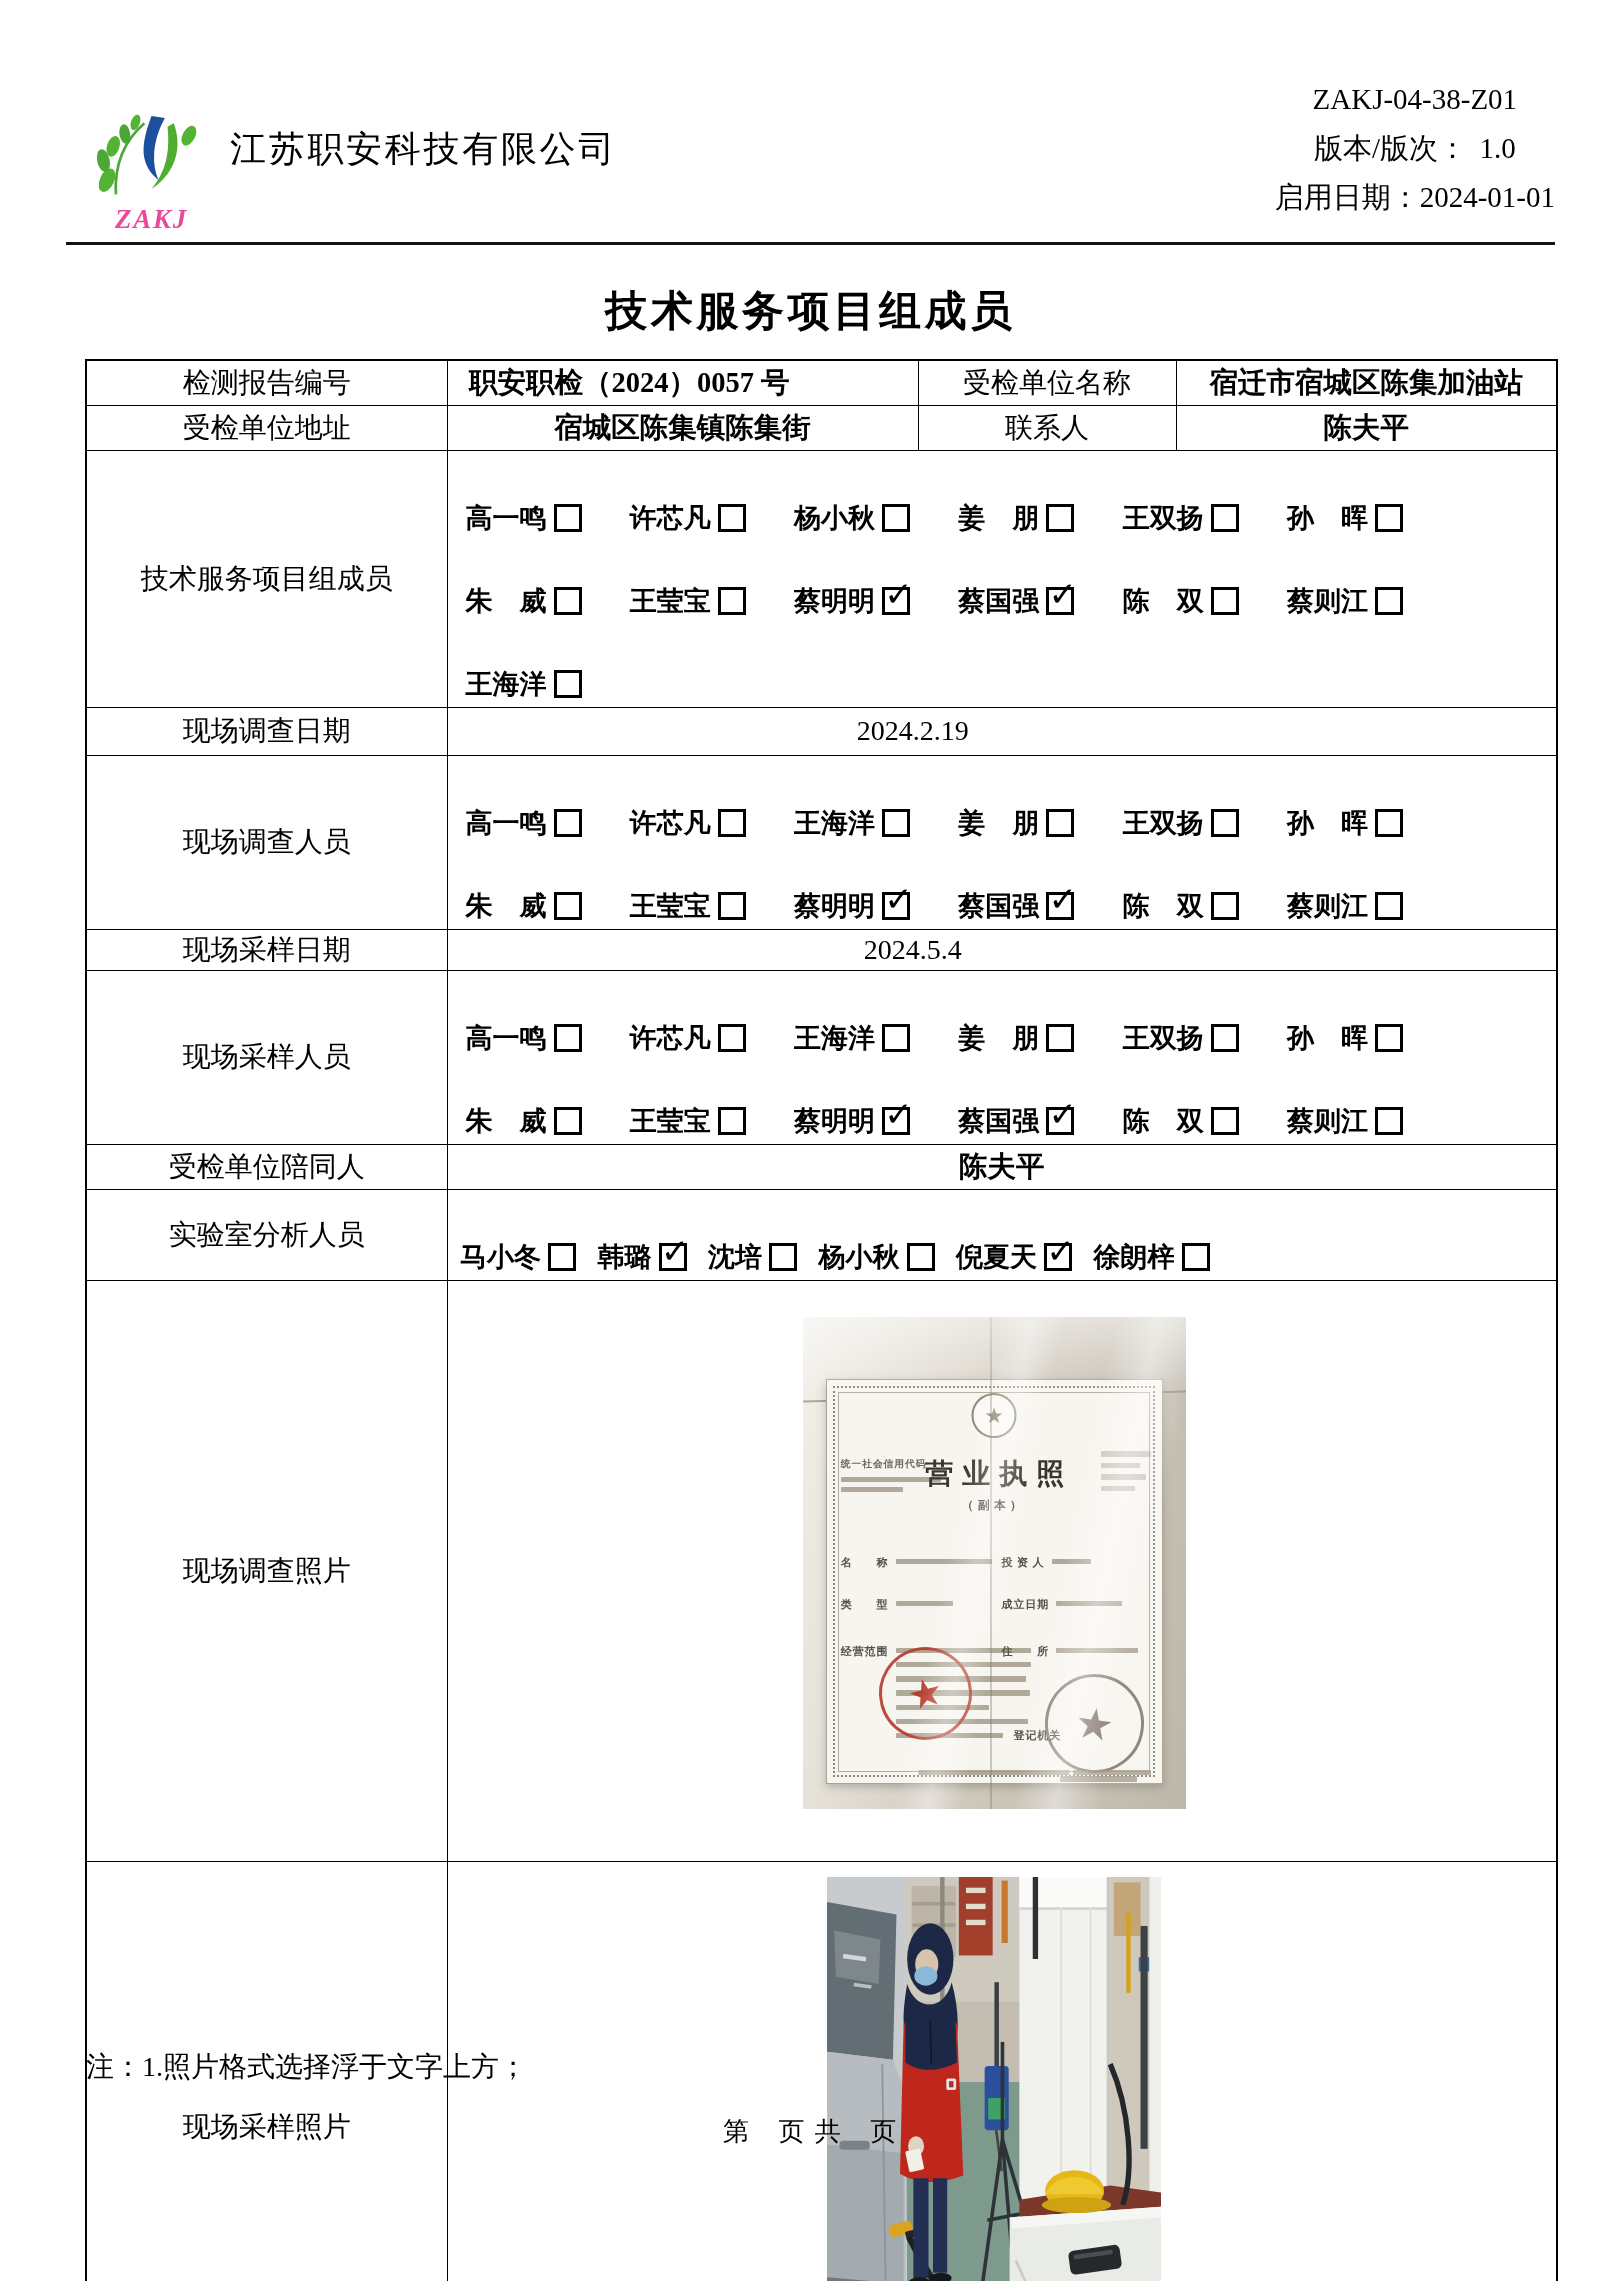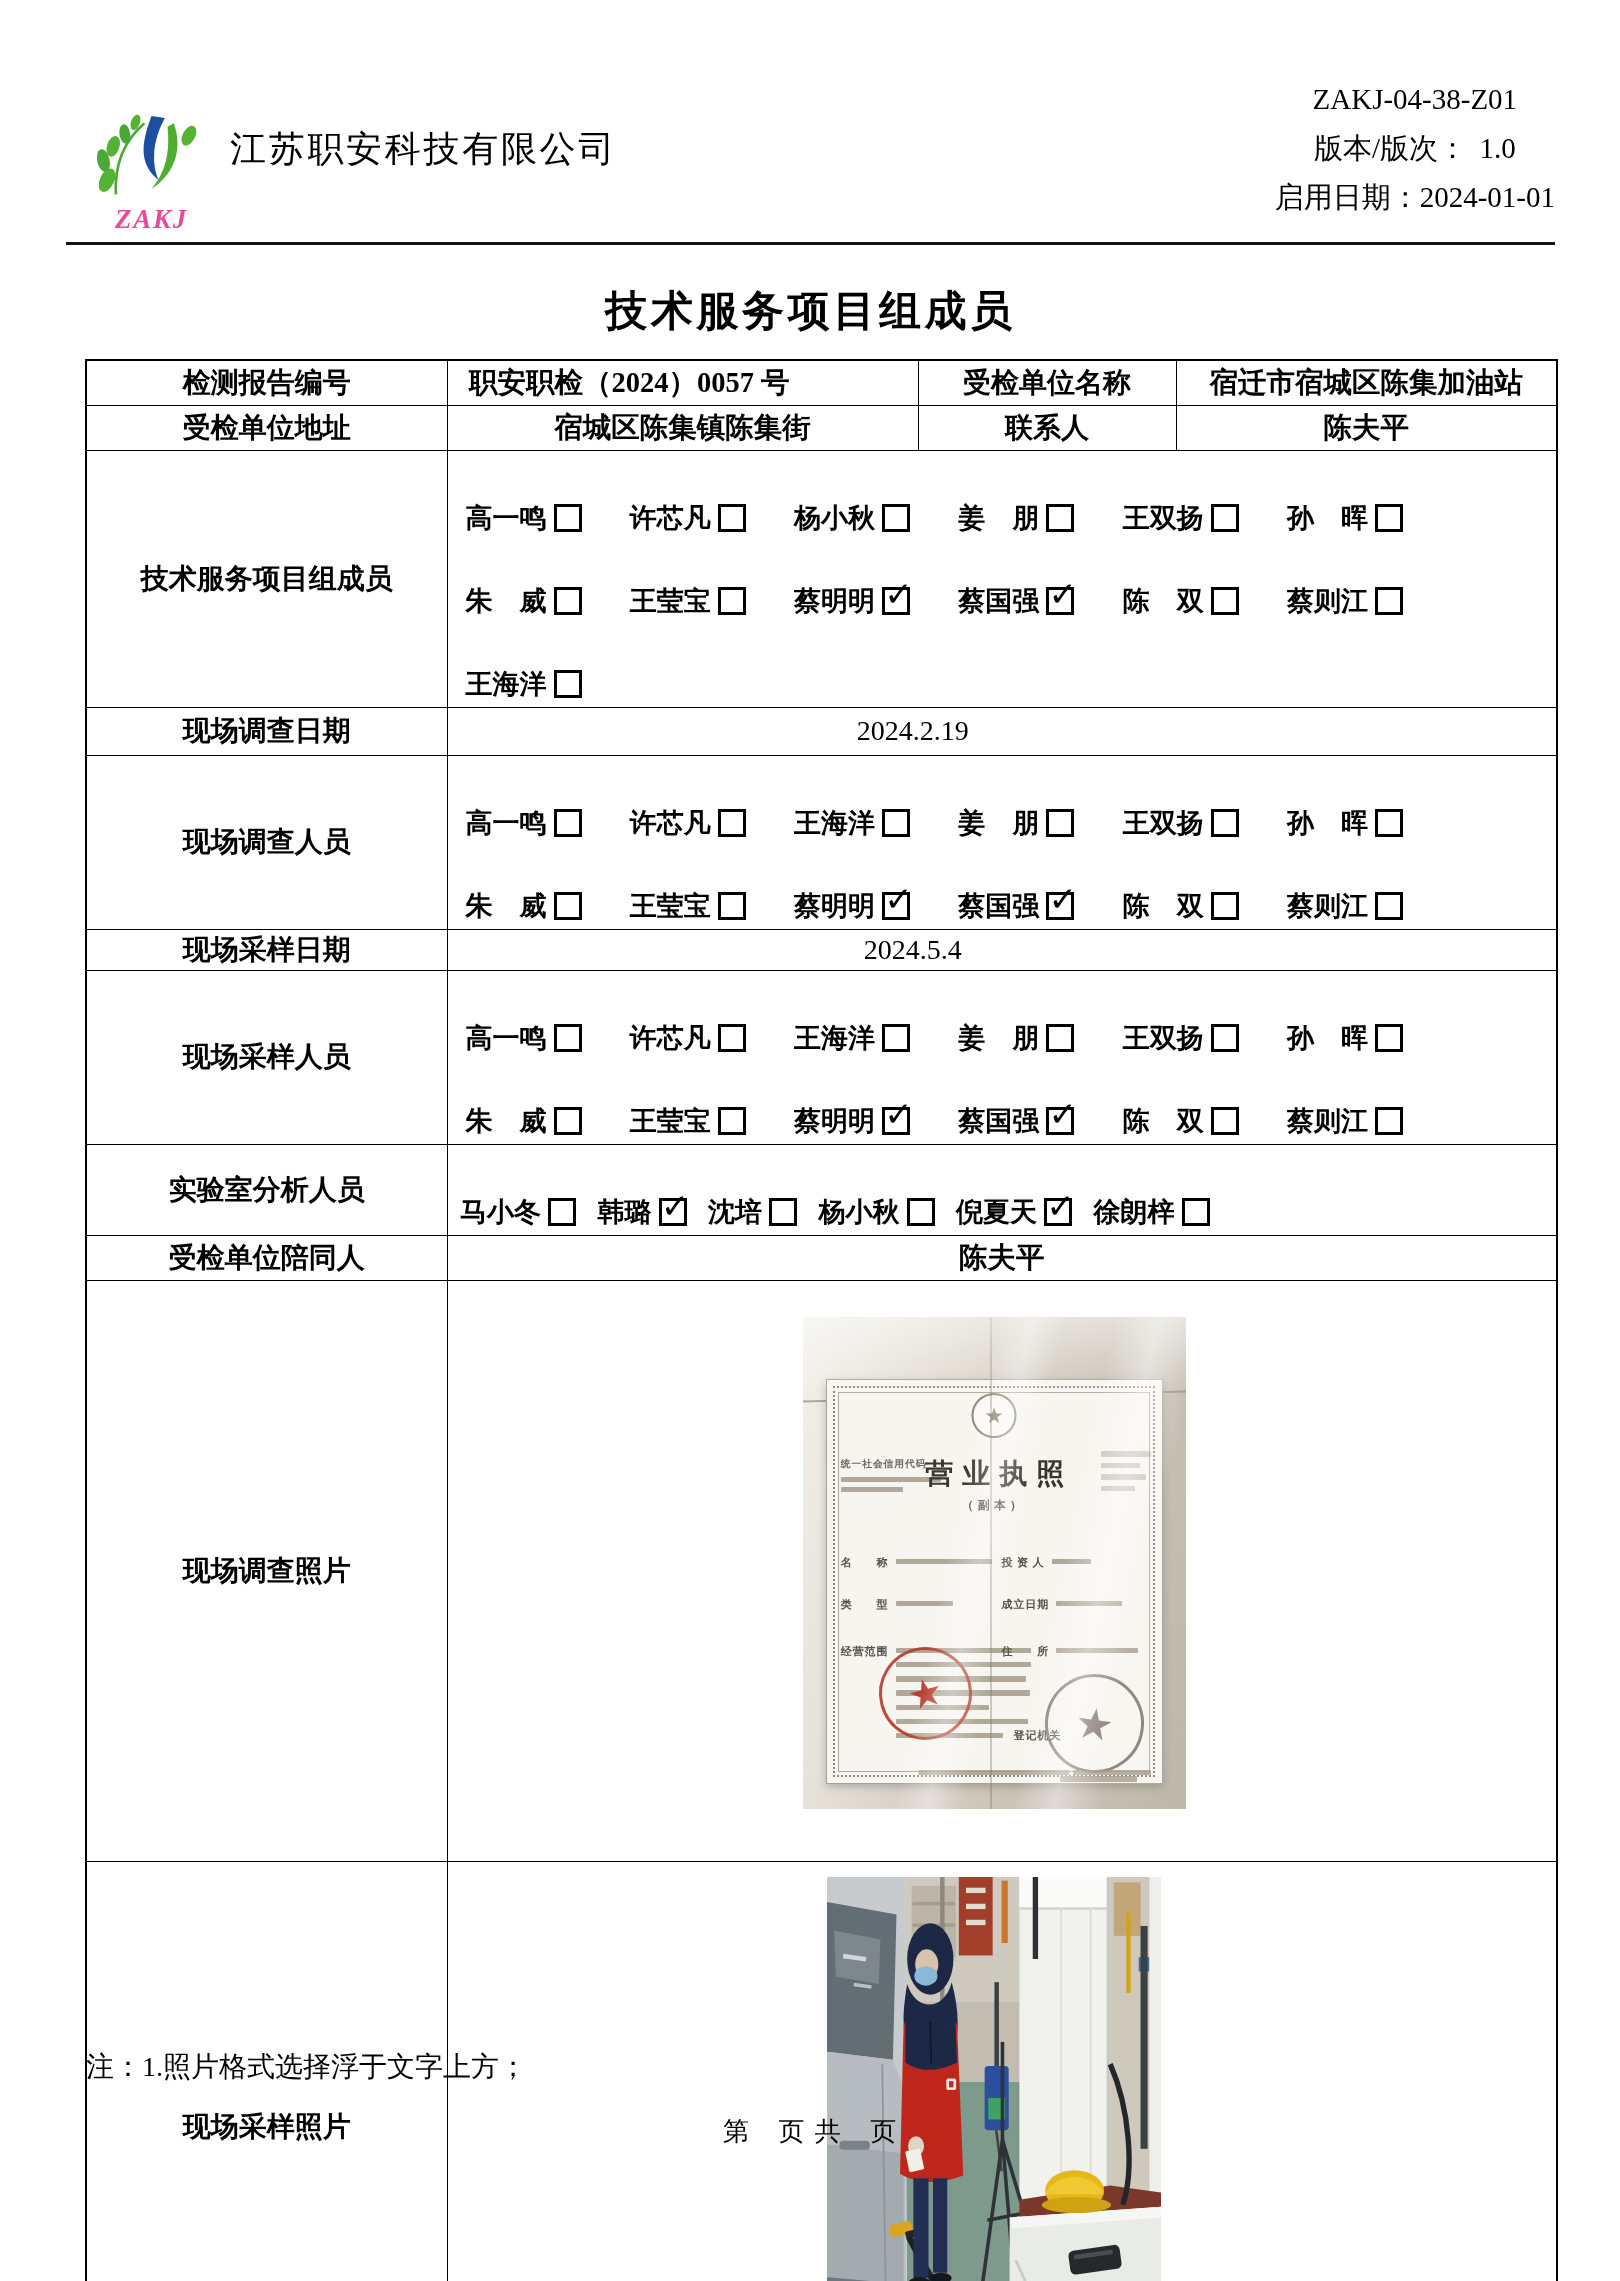--- a/index.html
+++ b/index.html
@@ -12,21 +12,21 @@
   .company-name{position:absolute;left:230px;top:125px;font-size:36px;letter-spacing:2.7px;font-weight:500;}
   .doc-meta{position:absolute;right:66px;top:75px;text-align:center;font-size:29px;line-height:49px;}
   .header-rule{position:absolute;left:66px;top:242px;width:1489px;height:2.7px;background:#141414;}
   .doc-title{position:absolute;left:0;top:283px;width:100%;text-align:center;
              font-size:42px;font-weight:700;letter-spacing:3.6px;margin:0;}
 
   
   table.main{position:absolute;left:85px;top:359px;width:1470px;border-collapse:collapse;
              table-layout:fixed;border:2.7px solid #000;}
   table.main td{border:1.8px solid #000;padding:0;}
-  .lbl{font-weight:700;font-size:28px;text-align:center;}
+  .lbl{font-weight:400;font-size:28px;text-align:center;}
   .val{font-weight:700;font-size:28.5px;text-align:center;margin-left:24px;}
   .val-left{text-align:left;padding-left:21.4px !important;}
   .rh50{height:45px}.rh140{height:125px}.rh54{height:48px}.rh102{height:91px}
   .rh46{height:41px}.rh94{height:84px}.rh652{height:581px}.rh596{height:531px}
 
   .name-cell{vertical-align:middle;padding:3.6px 0 !important;}
   .name-line{display:flex;justify-content:space-between;align-items:center;height:39px;
              padding:0 153px 0 18px;font-size:27px;font-weight:600;margin-top:44px;}
   .packed .name-line{justify-content:flex-start;gap:21.4px;padding:0 0 0 12.5px;}
   .name-item{display:flex;align-items:center;}
@@ -328,20 +328,24 @@
                 <span class="checkbox"></span>
               </span>
               <span class="name-item">
                 <span class="member-name">蔡则江</span>
                 <span class="checkbox"></span>
               </span>
             </div>
           </td>
     </tr>
     <tr class="rh50">
+      <td class="lbl">受检单位陪同人</td>
+      <td class="val" colspan="3">陈夫平</td>
+    </tr>
+    <tr class="rh50">
       <td class="lbl">实验室分析人员</td>
       <td class="name-cell packed" colspan="3">
             <div class="name-line">
               <span class="name-item">
                 <span class="member-name">马小冬</span>
                 <span class="checkbox"></span>
               </span>
               <span class="name-item">
                 <span class="member-name">韩璐</span>
                 <span class="checkbox checked">
@@ -361,24 +365,20 @@
                 <span class="checkbox checked">
                   <span class="mark">✓</span>
                 </span>
               </span>
               <span class="name-item">
                 <span class="member-name">徐朗梓</span>
                 <span class="checkbox"></span>
               </span>
             </div>
           </td>
-    </tr>
-    <tr class="rh50">
-      <td class="lbl">受检单位陪同人</td>
-      <td class="val" colspan="3">陈夫平</td>
     </tr>
 
     <tr class="rh652">
       <td class="lbl">现场调查照片</td>
       <td class="photo-cell" colspan="3">
         <div class="photo1">
           <div class="p1-glassline"></div>
           <div class="lic-paper">
             <div class="lic-frame"></div>
             <div class="lic-frame2"></div>

